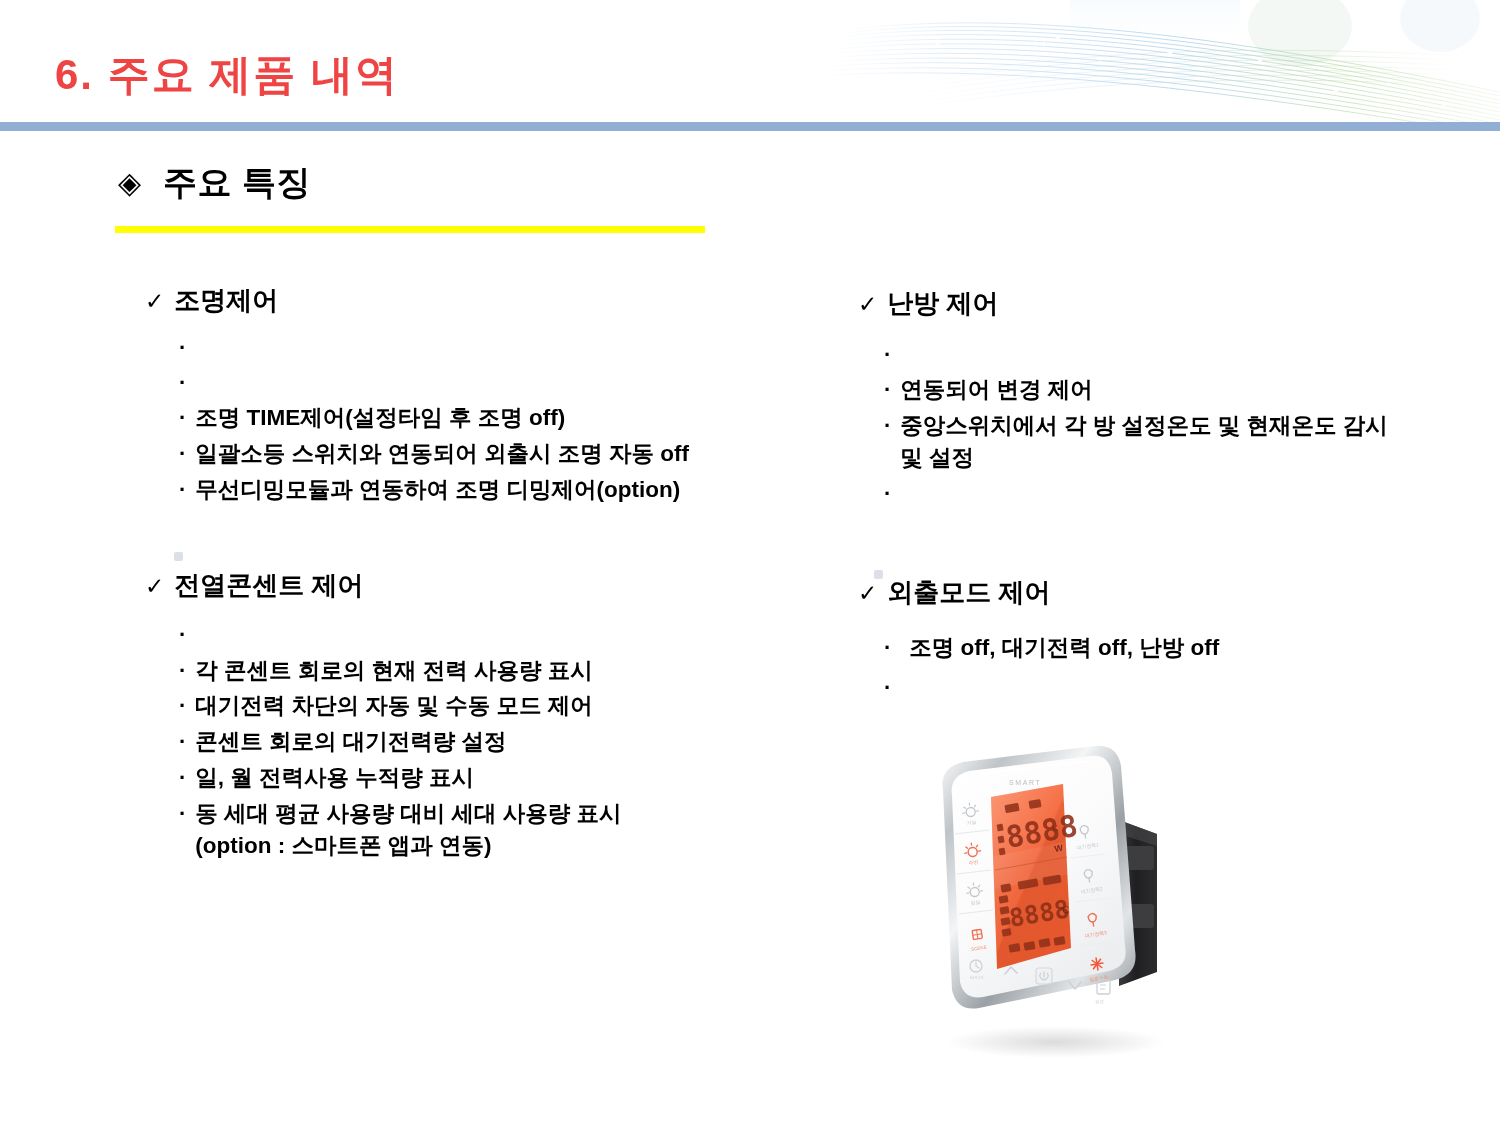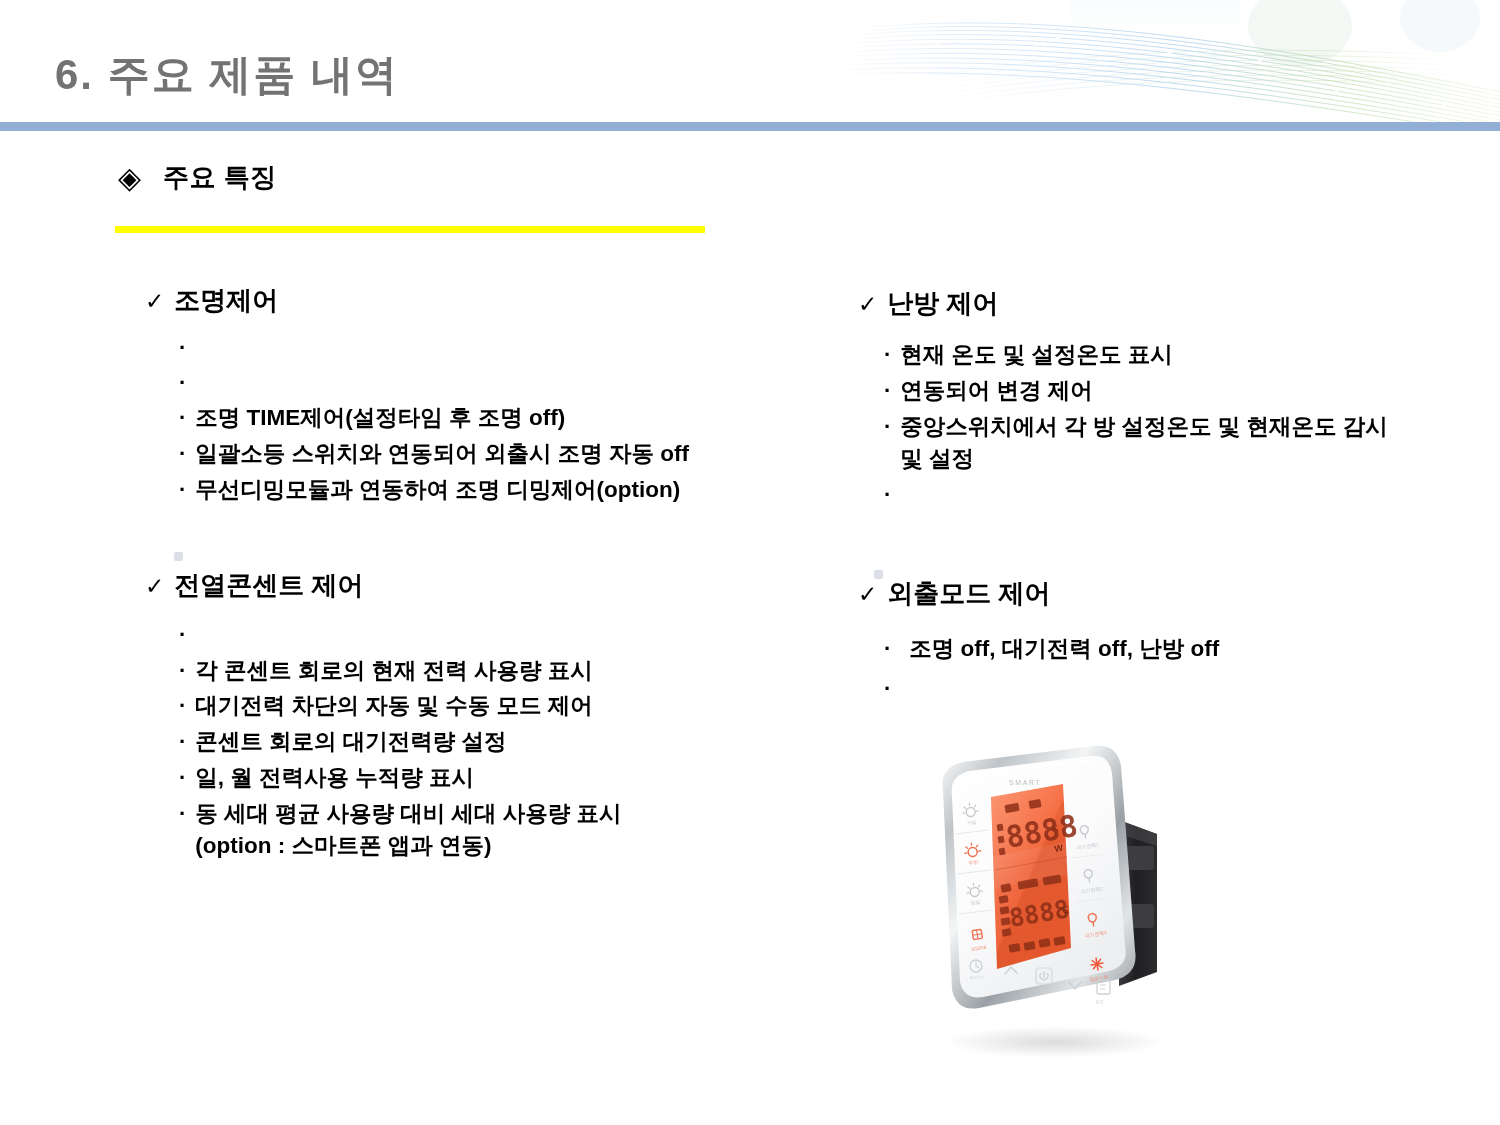--- a/index.html
+++ b/index.html
@@ -37,21 +37,21 @@
     pointer-events: none;
   }
   .header-art svg { display: block; }
 
   .page-title {
     position: absolute;
     left: 55px;
     top: 47px;
     font-size: 42px;
     font-weight: bold;
-    color: #737373;
+    color: #ef4444;
     letter-spacing: 2px;
     white-space: nowrap;
     z-index: 5;
   }
   .header-rule {
     position: absolute;
     left: 0;
     top: 122px;
     width: 1500px;
     height: 9px;
@@ -66,21 +66,21 @@
     display: flex;
     align-items: center;
     gap: 22px;
   }
   .diamond-icon {
     font-size: 30px;
     line-height: 1;
     color: #000000;
   }
   .features-head-text {
-    font-size: 26px;
+    font-size: 34px;
     font-weight: bold;
     color: #000000;
     letter-spacing: 0.5px;
   }
   .yellow-rule {
     position: absolute;
     left: 115px;
     top: 226px;
     width: 590px;
     height: 7px;
@@ -322,21 +322,20 @@
   <div class="col col-right">
 
     <div class="group">
       <div class="group-title">
         <span class="check-icon">✓</span>
         <span>난방 제어</span>
       </div>
       <ul class="bullets" style="padding-left:26px; margin-top:18px;">
         <li>
           <span class="dot">·</span>
-          <span class="btext">현재 온도 및 설정온도 표시</span>
         </li>
         <li>
           <span class="dot">·</span>
           <span class="btext">연동되어 변경 제어</span>
         </li>
         <li>
           <span class="dot">·</span>
           <span class="btext">중앙스위치에서 각 방 설정온도 및 현재온도 감시
  및 설정</span>
         </li>

